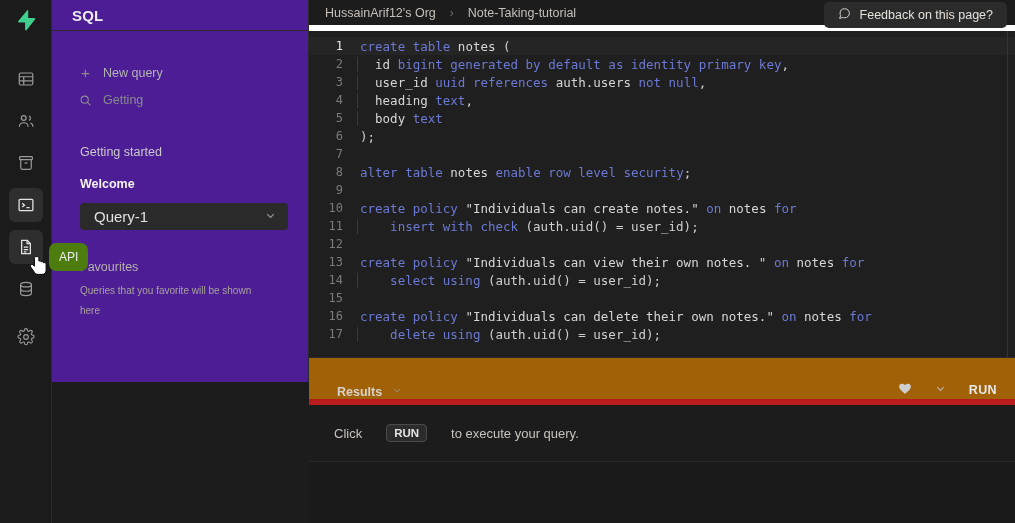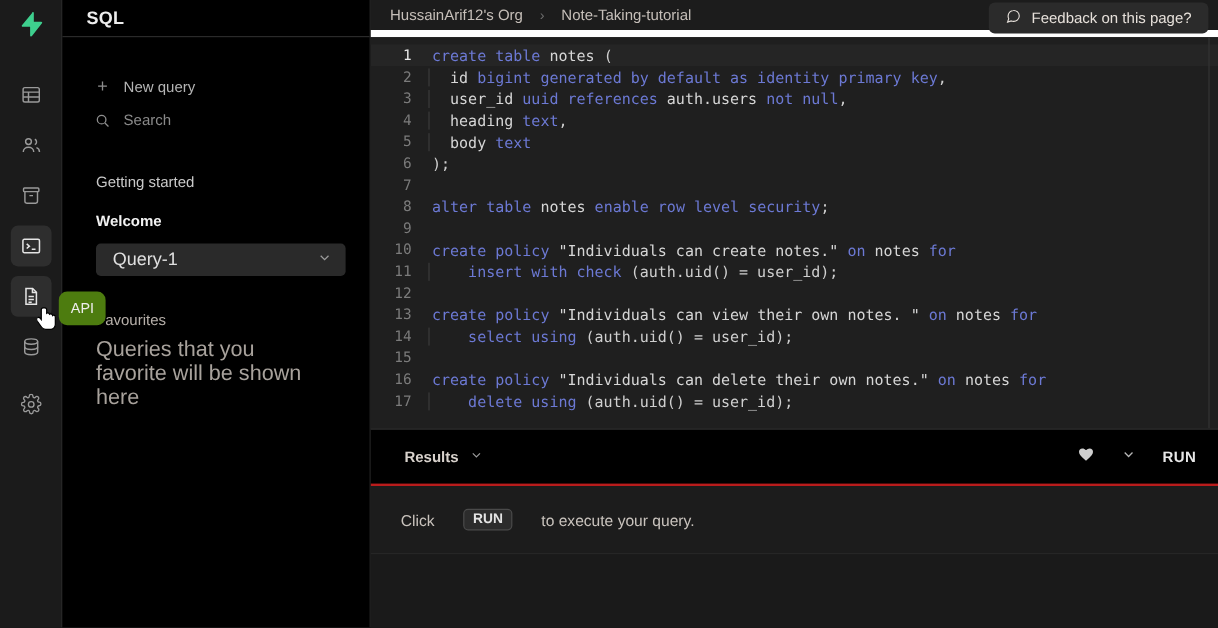--- a/index.html
+++ b/index.html
@@ -27,22 +27,22 @@
   .rail-btn {
     width: 34px; height: 34px; border-radius: 6px;
     display: flex; align-items: center; justify-content: center;
     color: #9a9a9a;
   }
   .rail-btn.active { background: #2e2e2e; color: #e4e4e4; }
   .rail-btn svg { display: block; }
 
   
   .sidebar {
-    width: 257px; flex: 0 0 257px; height: 523px;
-    background: #000000;
+    width: 257px; flex: 0 0 257px; height: 382px;
+    background: #4c1d95;
     border-right: 1px solid #2a2a2a;
     display: flex; flex-direction: column;
   }
   .sidebar-head {
     height: 31px; display: flex; align-items: center;
     padding: 0 20px;
     border-bottom: 1px solid #2a2a2a;
   }
   .sidebar-title { color: #ededed; font-size: 15px; font-weight: 600; letter-spacing: .2px; }
   .sidebar-body { padding-top: 30px; }
@@ -74,21 +74,21 @@
     background: #2a2a2a;
     display: flex; align-items: center; justify-content: space-between;
     padding: 0 11px 0 14px;
     color: #e0e0e0; font-size: 15px;
   }
   .chev { color: #9b9b9b; }
 
   .fav-label { margin-top: 30px; padding-left: 28px; }
   .fav-empty {
     padding: 4px 40px 0 28px;
-    color: #a8a29c; font-size: 18px; line-height: 20px;
+    color: #a8a29c; font-size: 10px; line-height: 20px;
   }
 
   
   .tooltip {
     position: absolute; left: 49px; top: 243px;
     background: #4d7c0f; color: #ededed;
     font-size: 12px; font-weight: 500;
     padding: 7px 10px; border-radius: 7px;
     z-index: 40;
   }
@@ -137,24 +137,24 @@
   .code { white-space: pre; color: #d6d6d6; padding-left: 2px; border-left: 1px solid transparent; }
   .line.indent .code { border-left: 1px solid #3a3a3a; }
   .kw { color: #6c79d4; }
   .id { color: #d6d6d6; }
   .str { color: #d6d6d6; }
   .punct { color: #cfcfcf; }
 
   
   .results-bar {
     flex: 0 0 47px; height: 47px;
-    display: flex; align-items: center;
+    display: flex; align-items: flex-end;
     padding: 0 18px 0 28px;
-    border-bottom: 2px solid #b91c1c;
-    background: #000000;
+    border-bottom: 6px solid #b91c1c;
+    background: #a16207;
   }
   .results-label { color: #d8d2cc; font-size: 12.5px; font-weight: 600; display: flex; align-items: center; gap: 9px; }
   .bar-right { margin-left: auto; display: flex; align-items: center; gap: 22px; }
   .heart { color: #cfcfcf; font-size: 13px; }
   .run-btn { color: #e8e8e8; font-size: 12.5px; font-weight: 600; letter-spacing: .4px; }
 
   .results-body {
     flex: 0 0 57px; height: 57px;
     display: flex; align-items: center;
     padding-left: 25px;
@@ -263,21 +263,21 @@
         <span>New query</span>
       </div>
 
       <div class="side-row search">
         <span class="glyph">
           <svg width="13" height="13" viewBox="0 0 24 24" fill="none" stroke="currentColor" stroke-width="2">
             <circle cx="10.5" cy="10.5" r="6.6"></circle>
               <path d="M15.6 15.6L21 21"></path>
           </svg>
         </span>
-        <span>Search</span>
+        <span>Getting</span>
       </div>
 
       <div class="side-item" style="margin-top:28px">Getting started</div>
 
       <div class="side-item bold" style="margin-top:8px">Welcome</div>
 
 
       <div class="query-item">
         <span>Query-1</span>
         <span class="chev">

